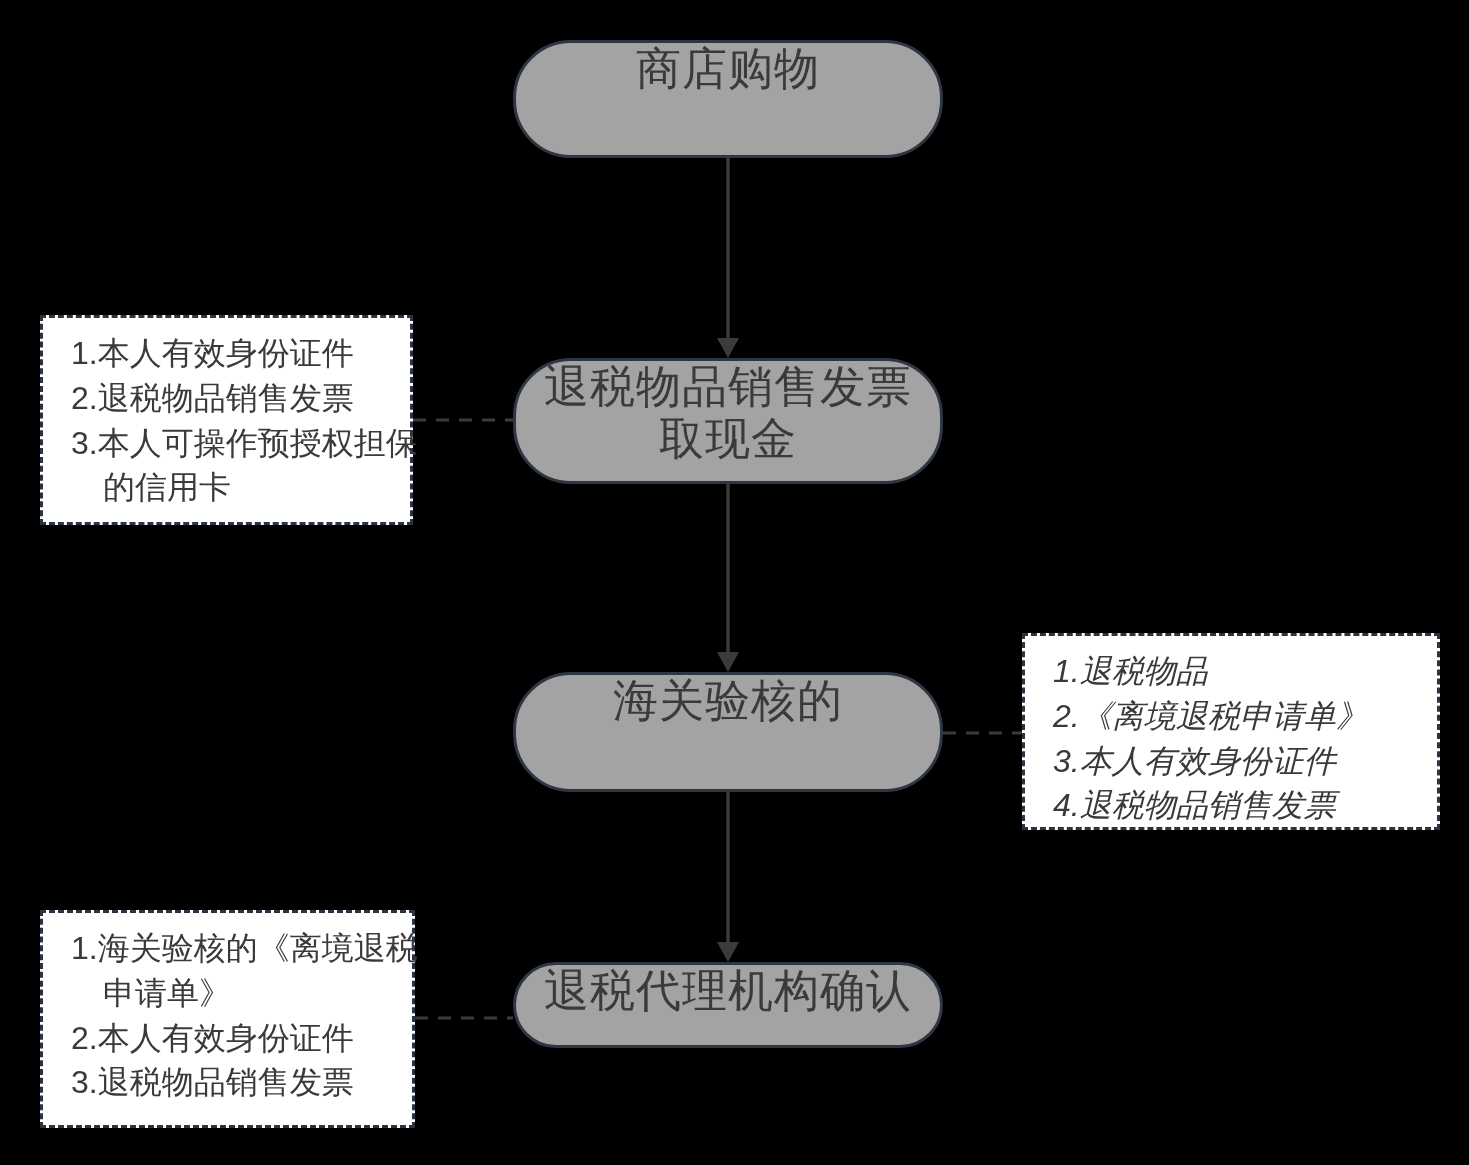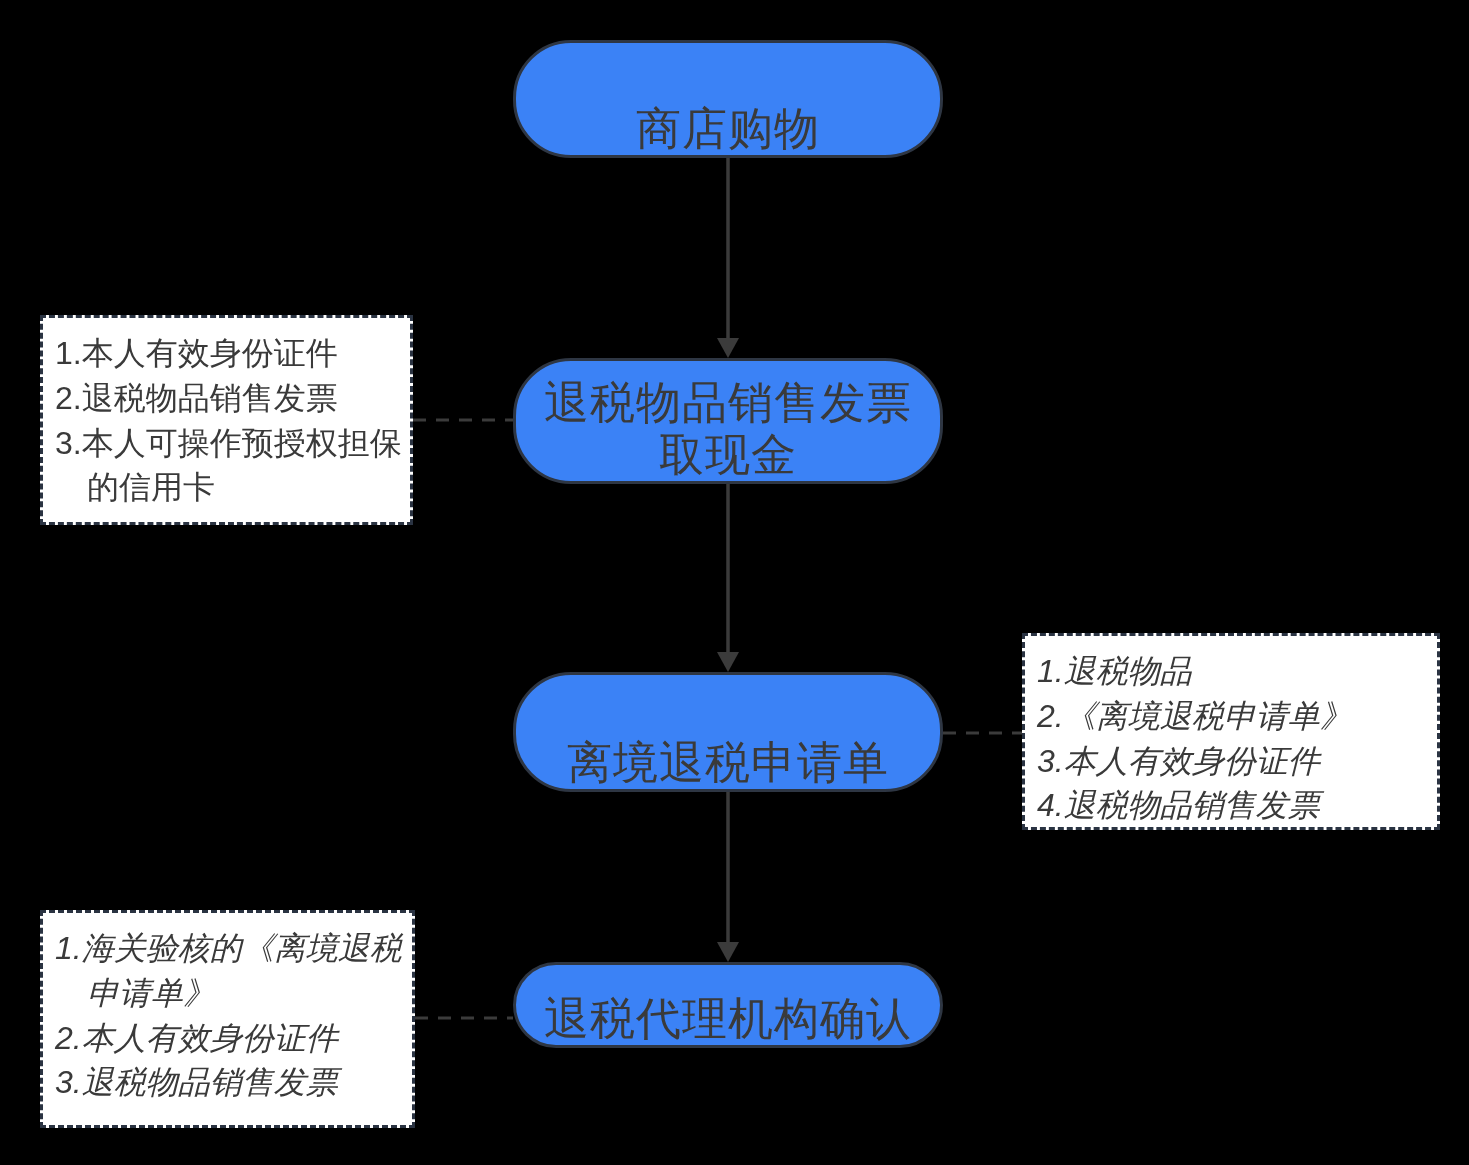--- a/index.html
+++ b/index.html
@@ -19,55 +19,55 @@
     position: absolute;
     left: 0;
     top: 0;
     width: 1469px;
     height: 1165px;
   }
   .node {
     position: absolute;
     left: 513px;
     width: 430px;
-    background: #3b82f6;
+    background: #a3a3a3;
     border: 3px solid #2e3643;
     border-radius: 58px;
     box-sizing: border-box;
     display: flex;
-    align-items: flex-end;
+    align-items: flex-start;
     justify-content: center;
   }
   .node-label {
     color: #3a3a3a;
     font-size: 45px;
     line-height: 1.16;
     text-align: center;
     white-space: pre-line;
     letter-spacing: 1px;
   }
   .note {
     position: absolute;
     background: #ffffff;
     border: 3px dashed #2a3342;
     box-sizing: border-box;
     color: #3a3a3a;
     font-size: 32px;
     line-height: 1.4;
     white-space: pre;
-    padding: 13px 12px;
+    padding: 13px 28px;
     letter-spacing: 0px;
   }
   #node-shop   { top: 40px;  height: 118px; }
   #node-issue  { top: 358px; height: 126px; }
   #node-customs{ top: 672px; height: 120px; }
   #node-agency { top: 962px; height: 86px; }
   #note-issue  { left: 40px;   top: 315px; width: 373px; height: 210px; }
   #note-customs{ left: 1022px; top: 633px; width: 418px; height: 197px; font-style: italic; }
-  #note-agency { left: 40px;   top: 910px; width: 375px; height: 218px; font-style: italic; }
+  #note-agency { left: 40px;   top: 910px; width: 375px; height: 218px; }
 </style>
 </head>
 <body>
 
 <div id="canvas">
 
   <svg id="connector-layer" viewBox="0 0 1469 1165" xmlns="http://www.w3.org/2000/svg">
 
     <line x1="728" y1="158" x2="728" y2="340" stroke="#3b3b3b" stroke-width="3.5"></line>
     <polygon points="717,338 739,338 728,358" fill="#3b3b3b"></polygon>
@@ -84,21 +84,21 @@
   <div id="node-shop" class="node">
     <span class="node-label">商店购物</span>
   </div>
 
   <div id="node-issue" class="node">
     <span class="node-label">退税物品销售发票
 取现金</span>
   </div>
 
   <div id="node-customs" class="node">
-    <span class="node-label">离境退税申请单</span>
+    <span class="node-label">海关验核的</span>
   </div>
 
   <div id="node-agency" class="node">
     <span class="node-label">退税代理机构确认</span>
   </div>
 
   <div id="note-issue" class="note">1.本人有效身份证件
 2.退税物品销售发票
 3.本人可操作预授权担保
 　的信用卡</div>

